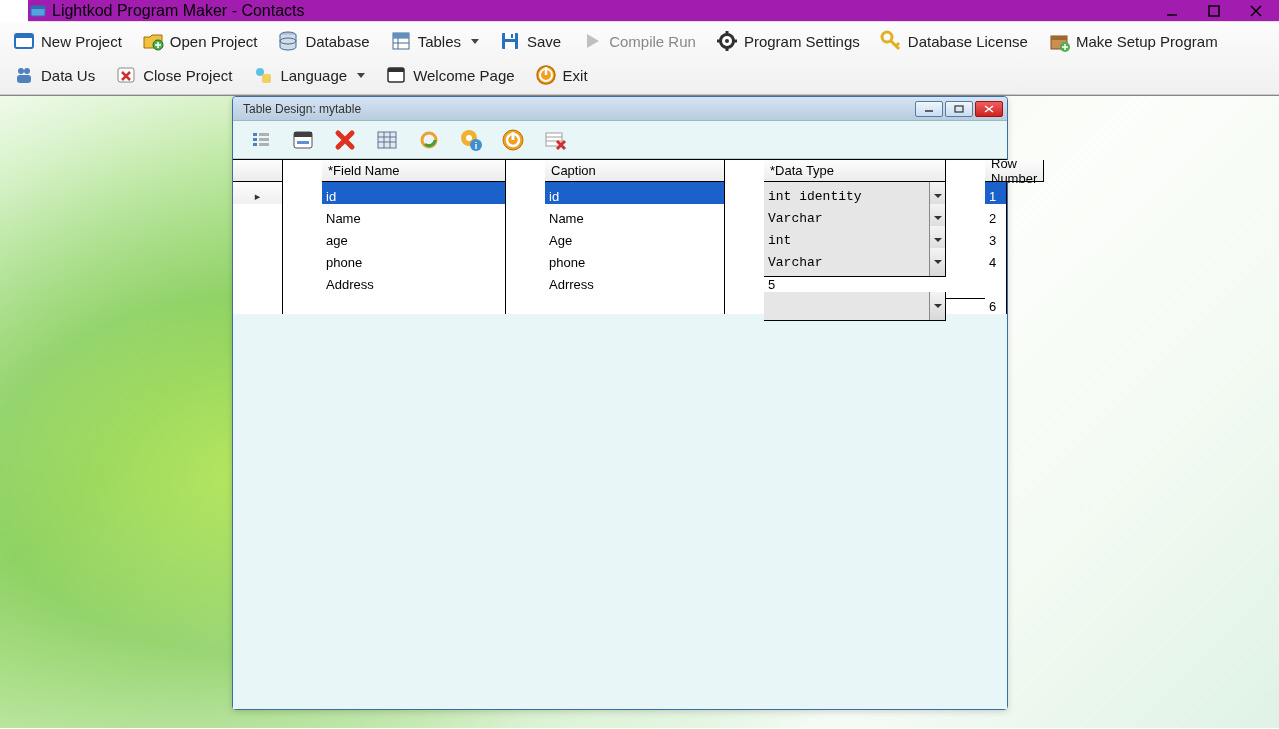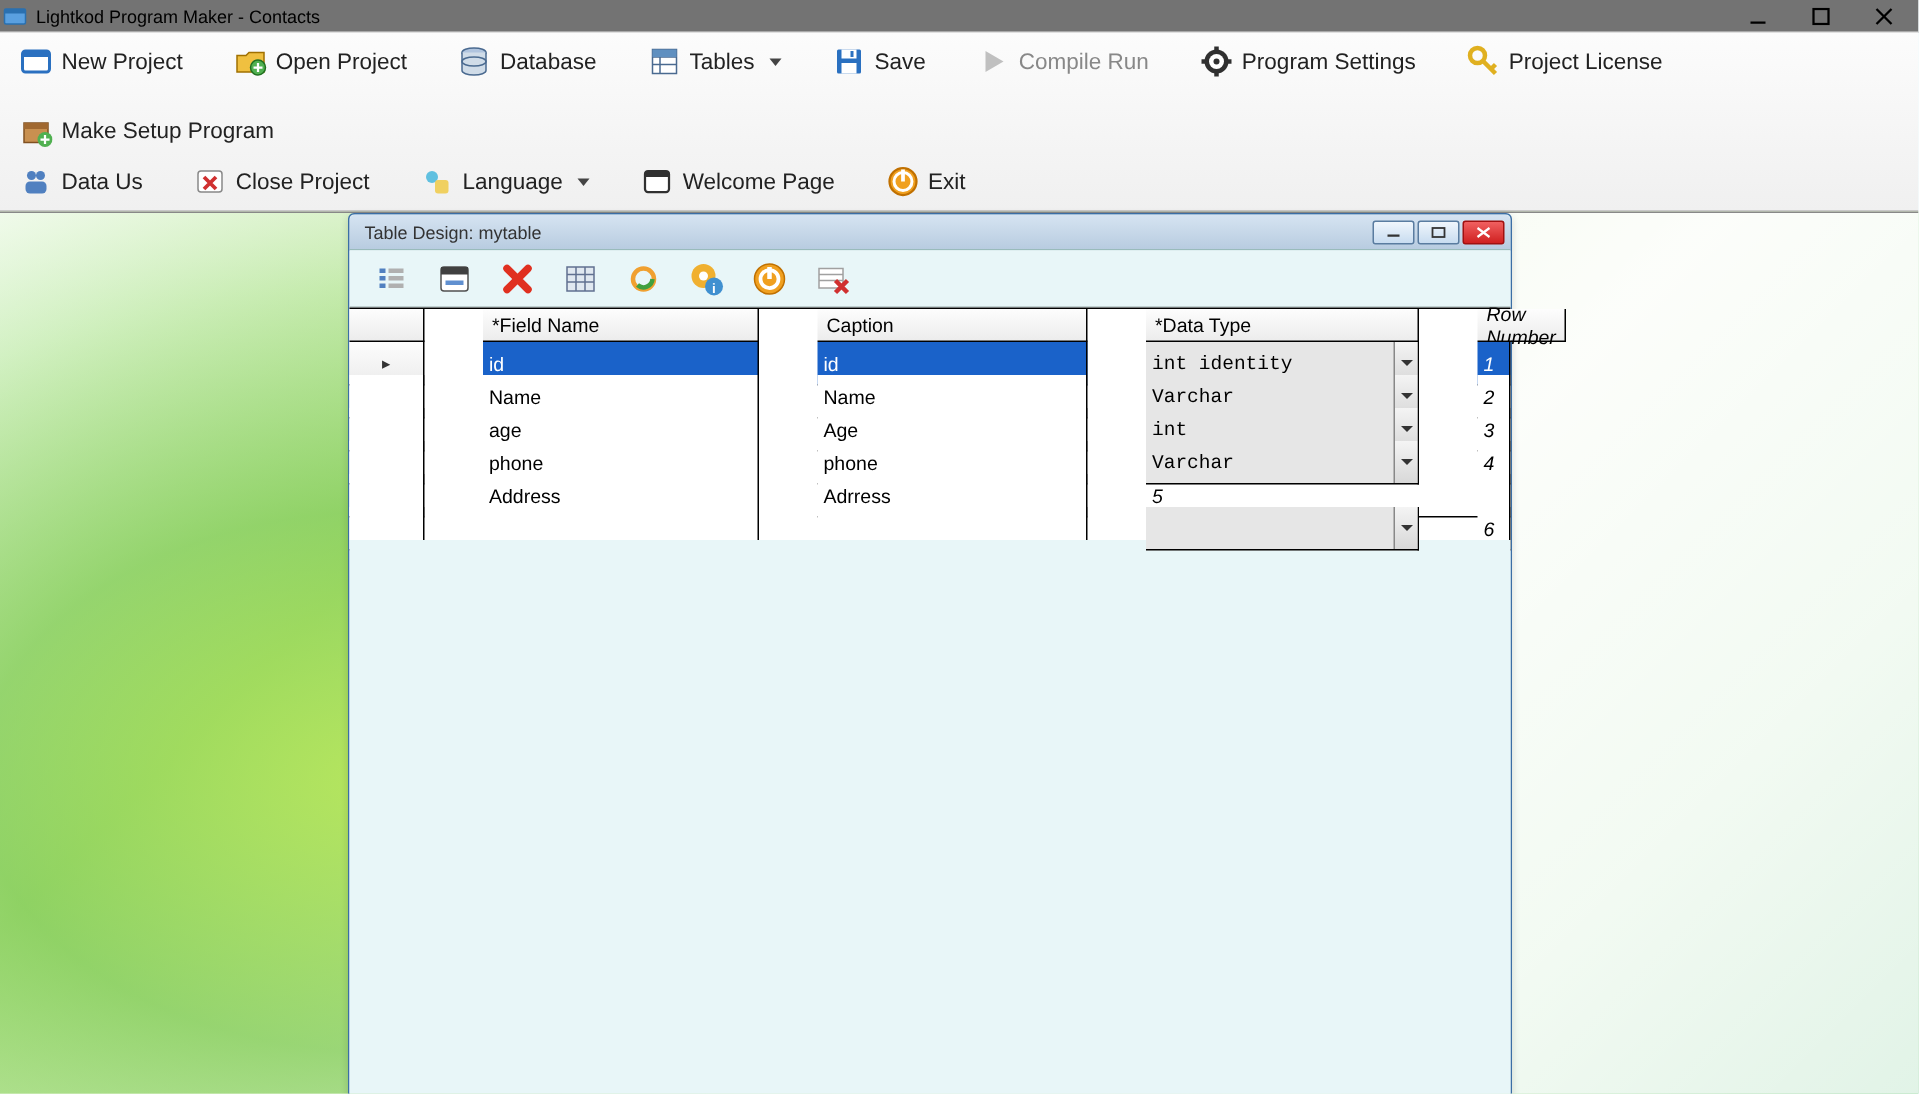--- a/index.html
+++ b/index.html
@@ -7,26 +7,27 @@
     font-family: "Segoe UI", Tahoma, Arial, sans-serif;
     font-size: 13px;
     background: #fff;
     overflow: hidden;
     width: 1279px;
     height: 729px;
   }
   
   .titlebar {
     height: 22px;
-    background: #737373;
+    background: #a21caf;
     display: flex;
     align-items: center;
     padding: 0 2px;
     border-bottom: 1px solid #e0e0e0;
-    font-size: 12px;
+    font-size: 16px;
+    margin-left: 28px;
   }
   .titlebar .app-icon {
     width: 16px; height: 16px;
     margin-right: 6px;
     display: inline-flex; align-items: center; justify-content: center;
   }
   .titlebar .title-text { flex: none; }
   .titlebar .spacer { flex: 1; }
   .win-controls { display: flex; gap:0; }
   .win-btn {
@@ -38,21 +39,21 @@
   
   .toolbar {
     background: linear-gradient(#fcfcfc,#f0f0f0);
     border-bottom: 1px solid #c8c8c8;
     padding: 2px 4px 2px 4px;
   }
   .toolbar-row {
     display: flex;
     flex-wrap: wrap;
     align-items: flex-start;
-    gap: 16px;
+    gap: 2px;
     padding: 2px 0;
   }
   .tool-btn {
     display: inline-flex;
     align-items: center;
     gap: 6px;
     padding: 3px 8px;
     font-size: 15px;
     color: #222;
     border: 1px solid transparent;
@@ -151,21 +152,21 @@
     background:#fff;
   }
   .row-indicator {
     width:50px; flex:none;
     background: linear-gradient(#fdfdfd,#ececec);
     display:flex;align-items:center;justify-content:center;
   }
   .col-field { width:184px; flex:none; }
   .col-caption { width:180px; flex:none; }
   .col-dtype { width:182px; flex:none; position:relative;}
-  .col-rownum { flex:1;font-style:italic; }
+  .col-rownum { flex:1; }
   .grid-row.selected .cell { background:#1a62c9; color:#fff; }
   .grid-row.selected .row-indicator { background: linear-gradient(#fdfdfd,#ececec); color:#000;}
   .grid-row .col-dtype { background:#e6e6e6;font-family:Liberation Mono, monospace; }
   .grid-row.selected .col-dtype { background:#e6e6e6; color:#000; }
   .dd-arrow {
     position:absolute; right:0; top:0;
     width:16px; height:100%;
     background: linear-gradient(#f4f4f4,#d8d8d8);
     border-left:1px solid #888;
     display:flex;align-items:center;justify-content:center;
@@ -296,21 +297,21 @@
       <span>Program Settings</span>
     </div>
     <div class="tool-btn">
       <span class="iconbox">
         <svg width="22" height="22">
             <circle cx="7" cy="7" r="5" fill="none" stroke="#e0b020" stroke-width="3"></circle>
             <line x1="10" y1="10" x2="19" y2="19" stroke="#e0b020" stroke-width="3"></line>
             <line x1="16" y1="16" x2="19" y2="13" stroke="#e0b020" stroke-width="3"></line>
           </svg>
       </span>
-      <span>Project License</span>
+      <span>Database License</span>
     </div>
     <div class="tool-btn">
       <span class="iconbox">
         <svg width="22" height="22">
             <rect x="3" y="6" width="16" height="13" fill="#c89050" stroke="#805020"></rect>
             <rect x="3" y="6" width="16" height="4" fill="#a06830"></rect>
             <circle cx="17" cy="17" r="5" fill="#50b050"></circle>
             <path d="M14 17 L20 17 M17 14 L17 20" stroke="#fff" stroke-width="1.5"></path>
           </svg>
       </span>

